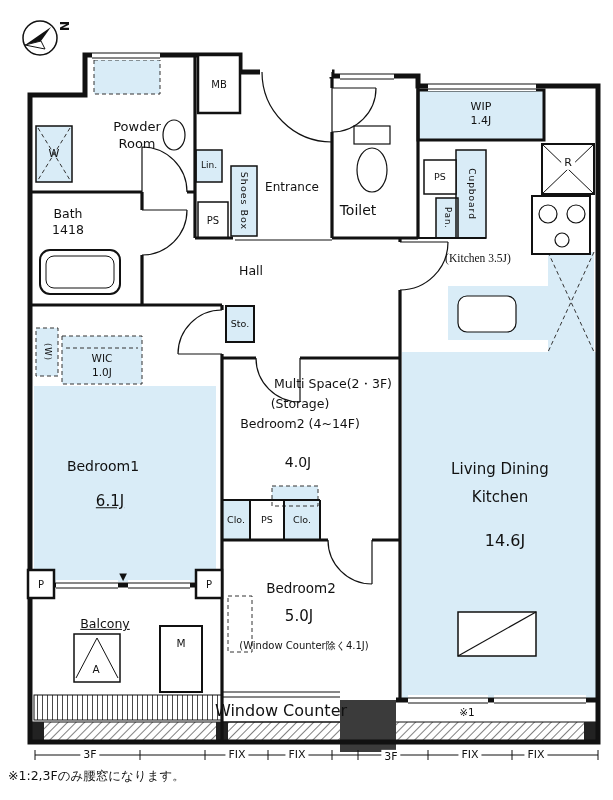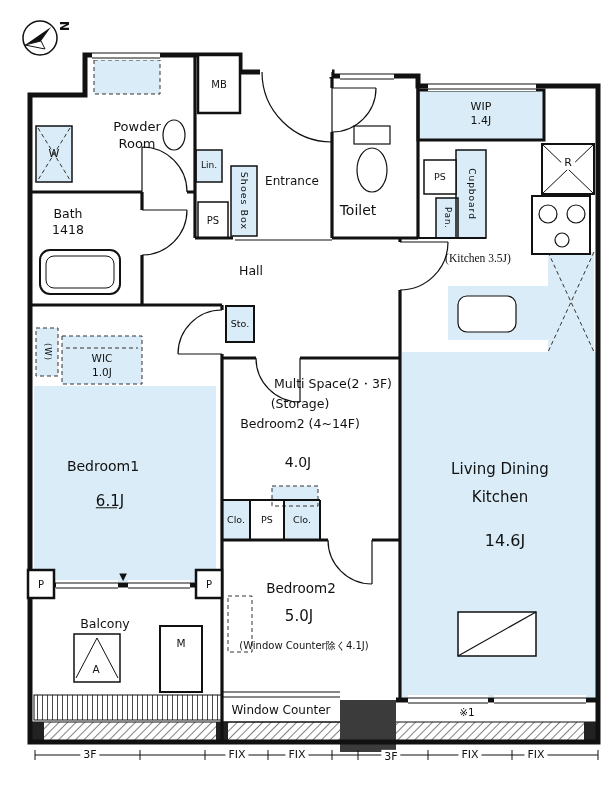--- a/index.html
+++ b/index.html
@@ -207,21 +207,21 @@
 
 <div class="lbl rot90 b" style="left:63px;top:26px;font-size:12px;">N</div>
 
 <div class="lbl" style="left:137px;top:136px;font-size:13px;">Powder
 Room</div>
 <div class="lbl" style="left:54px;top:154px;font-size:11px;">W</div>
 <div class="lbl" style="left:219px;top:84px;font-size:10px;">MB</div>
 <div class="lbl" style="left:209px;top:166px;font-size:9px;">Lin.</div>
 <div class="lbl" style="left:213px;top:220px;font-size:10px;">PS</div>
 <div class="lbl vert" style="left:244px;top:201px;font-size:9.5px;">Shoes Box</div>
-<div class="lbl" style="left:292px;top:182px;font-size:12px;text-align:right;">Entrance</div>
+<div class="lbl" style="left:292px;top:188px;font-size:12px;text-align:right;">Entrance</div>
 <div class="lbl" style="left:358px;top:210px;font-size:14px;">Toilet</div>
 <div class="lbl" style="left:440px;top:177px;font-size:9.5px;">PS</div>
 <div class="lbl vert" style="left:447px;top:218px;font-size:8.5px;">Pan.</div>
 <div class="lbl vert" style="left:471px;top:194px;font-size:9px;">Cupboard</div>
 <div class="lbl" style="left:481px;top:114px;font-size:11px;">WIP
 1.4J</div>
 <div class="lbl bg" style="left:568px;top:163px;font-size:11px;">R</div>
 <div class="lbl" style="left:478px;top:258px;font-size:11.5px;font-family:Liberation Serif, serif;">(Kitchen 3.5J)</div>
 <div class="lbl" style="left:251px;top:271px;font-size:12.5px;">Hall</div>
 <div class="lbl" style="left:240px;top:324px;font-size:9.5px;">Sto.</div>
@@ -244,31 +244,32 @@
 <div class="lbl" style="left:505px;top:541px;font-size:16px;">14.6J</div>
 
 <div class="lbl" style="left:236px;top:520px;font-size:9.5px;">Clo.</div>
 <div class="lbl" style="left:267px;top:520px;font-size:9.5px;">PS</div>
 <div class="lbl" style="left:302px;top:520px;font-size:9.5px;">Clo.</div>
 
 <div class="lbl" style="left:301px;top:589px;font-size:13.5px;">Bedroom2</div>
 <div class="lbl" style="left:299px;top:617px;font-size:15px;">5.0J</div>
 <div class="lbl" style="left:304px;top:645px;font-size:10px;">(Window Counter除く4.1J)</div>
 
-<div class="lbl" style="left:105px;top:624px;font-size:12.5px;">Balcony</div>
+<div class="lbl" style="left:105px;top:624px;font-size:12.5px;text-decoration:underline;">Balcony</div>
 <div class="lbl" style="left:181px;top:644px;font-size:10.5px;">M</div>
 <div class="lbl" style="left:96px;top:670px;font-size:10.5px;">A</div>
 <div class="lbl" style="left:41px;top:584px;font-size:10px;">P</div>
 <div class="lbl" style="left:209px;top:584px;font-size:10px;">P</div>
 <div class="lbl" style="left:123px;top:576px;font-size:10px;">▼</div>
 
-<div class="lbl" style="left:281px;top:711px;font-size:12px;text-align:center;">Window Counter</div>
+<div class="lbl" style="left:281px;top:711px;font-size:16px;text-align:center;">Window Counter</div>
 <div class="lbl" style="left:467px;top:713px;font-size:10.5px;">※1</div>
 
 <div class="lbl bg" style="left:90px;top:755px;font-size:11px;">3F</div>
 <div class="lbl bg" style="left:237px;top:755px;font-size:11px;">FIX</div>
 <div class="lbl bg" style="left:297px;top:755px;font-size:11px;">FIX</div>
 <div class="lbl bg" style="left:391px;top:757px;font-size:11px;">3F</div>
 <div class="lbl bg" style="left:470px;top:755px;font-size:11px;">FIX</div>
 <div class="lbl bg" style="left:536px;top:755px;font-size:11px;">FIX</div>
 
+<div class="note" style="left:8px;top:776px;font-size:12.5px;">※1:2,3Fのみ腰窓になります。</div>
 
 </div>
 
 </body></html>

